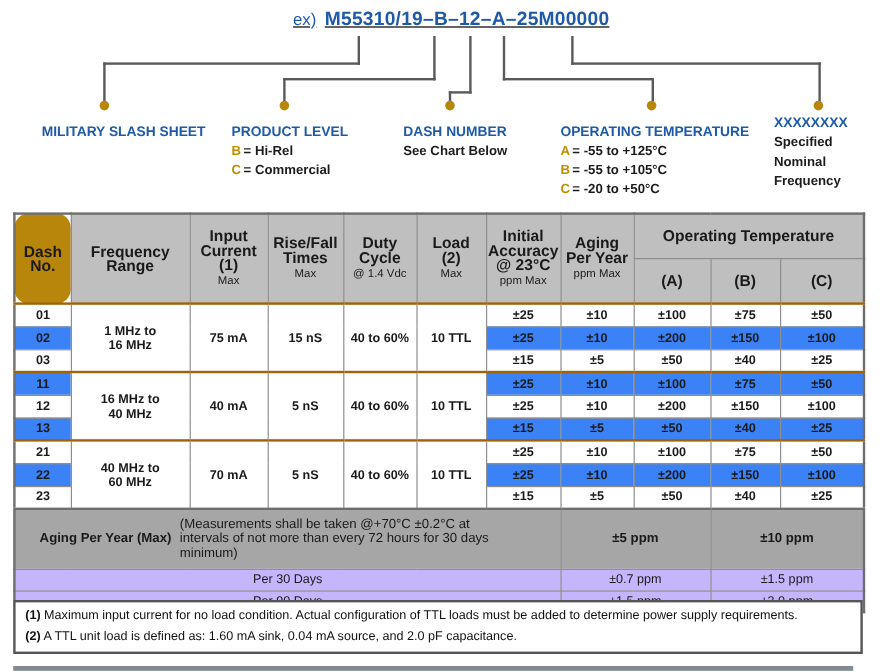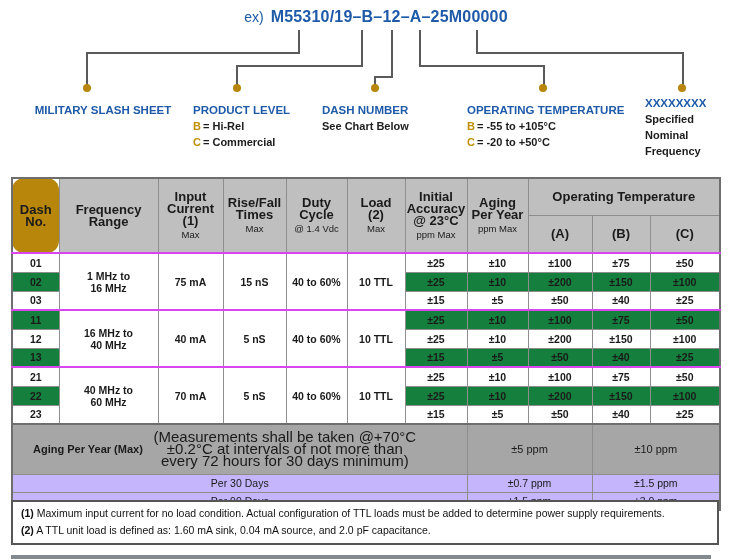--- a/index.html
+++ b/index.html
@@ -1,20 +1,20 @@
 <!DOCTYPE html>
 <html><head>
 <meta charset="utf-8">
 <style>
   html,body { margin:0; padding:0; }
   body { font-family:"Liberation Sans",sans-serif; background:#ffffff; }
   .page { position:relative; width:733px; height:560px; background:#ffffff; overflow:hidden; }
 
   
-  .title { position:absolute; left:376px; top:8px; transform:translateX(-50%); white-space:nowrap; }
+  .title { position:absolute; left:376px; top:8px; transform:translateX(-50%); white-space:nowrap;text-decoration:underline; }
   .ex { color:#1E5AA8; font-size:14px; margin-right:7px; }
   .pn { color:#1E5AA8; font-size:16px; font-weight:bold; letter-spacing:0.2px; }
 
   
   .cl { position:absolute; background:#5a5a5a; }
   .dot { position:absolute; width:8px; height:8px; border-radius:50%; background:#B8860B; }
 
   
   .lbl { position:absolute; font-size:11.5px; }
   .lbl .t { color:#1E5AA8; font-weight:bold; line-height:15px; }
@@ -25,30 +25,30 @@
   table.spec { position:absolute; left:11px; top:177px; width:708px; border-collapse:collapse;
                table-layout:fixed; color:#1a1a1a; border:2px solid #6e6e6e; }
   table.spec td, table.spec th { border:1px solid #8e8e8e; padding:0; text-align:center; vertical-align:middle; }
   thead th { background:#BFBFBF; }
   thead tr.h1 { height:37px; } thead tr.h2 { height:38px; }
   thead { border-bottom:2px solid #6e6e6e; }
   th.gold { background:#B8860B;border-radius:12px; }
   .hmain { font-weight:bold; font-size:13px; line-height:12px; }
   .hsub { font-weight:normal; font-size:9.5px; line-height:11px; margin-top:2px; }
   tbody tr.dr { height:19px; font-weight:bold; font-size:10.5px; }
-  tbody tr.alt td { background:#15803d; }
+  tbody tr.alt td { background:#3b82f6; }
   td.mg { background:#ffffff !important; }
   td.freq { text-align:left; padding-left:12px; line-height:12px; }
-  tr.grp-start td { border-top:2px solid #d946ef; }
+  tr.grp-start td { border-top:2px solid #a16207; }
   tr.aging-row { height:50px; }
   tr.aging-row td { background:#A6A6A6; border-top:2px solid #6e6e6e; }
   .al-wrap { display:flex; align-items:center; gap:7px; padding-left:20px; text-align:left; }
   .al-bold { font-weight:bold; font-size:11px; white-space:nowrap; }
-  .al-note { font-weight:normal; font-size:15px; line-height:12px; width:270px;text-align:center; }
-  td.aging-val { font-weight:normal; font-size:11px; }
+  .al-note { font-weight:normal; font-size:11px; line-height:12px; width:270px; }
+  td.aging-val { font-weight:bold; font-size:11px; }
   tr.per-row { height:18px; }
   tr.per-row td { background:#c4b5fd; font-weight:normal; font-size:10.5px; }
   td.per-label { text-align:left; padding-left:10px; }
 
   
   .notes { position:absolute; left:11px; top:500px; width:688px; border:2px solid #565656;
            padding:3px 8px 5px; font-size:10.5px; color:#111; background:#fff; }
   .notes .nh { font-weight:bold; line-height:14px; }
   .notes .nl { line-height:16.5px; font-weight:normal; }
   .notes .nn { font-weight:bold; }
@@ -92,27 +92,28 @@
   <div class="lbl" style="left:193px;top:103px">
     <div class="t">PRODUCT LEVEL</div>
     <div class="ln"><span class="code">B</span><span>= Hi-Rel</span></div>
     <div class="ln"><span class="code">C</span><span>= Commercial</span></div>
   </div>
 
   <div class="lbl" style="left:10px;top:103px;width:186px;text-align:center">
     <div class="t">MILITARY SLASH SHEET</div>
   </div>
 
-  <div class="lbl" style="left:322px;top:103px">
+  <div class="lbl" style="left:336px;top:103px">
     <div class="t">DASH NUMBER</div>
     <div class="ln">See Chart Below</div>
   </div>
 
   <div class="lbl" style="left:467px;top:103px">
     <div class="t">OPERATING TEMPERATURE</div>
+    <div class="ln"><span class="code">A</span><span>= -55 to +125°C</span></div>
     <div class="ln"><span class="code">B</span><span>= -55 to +105°C</span></div>
     <div class="ln"><span class="code">C</span><span>= -20 to +50°C</span></div>
   </div>
 
   <div class="lbl" style="left:645px;top:96px">
     <div class="t">XXXXXXXX</div>
     <div class="ln">Specified</div>
     <div class="ln">Nominal</div>
     <div class="ln">Frequency</div>
   </div>

